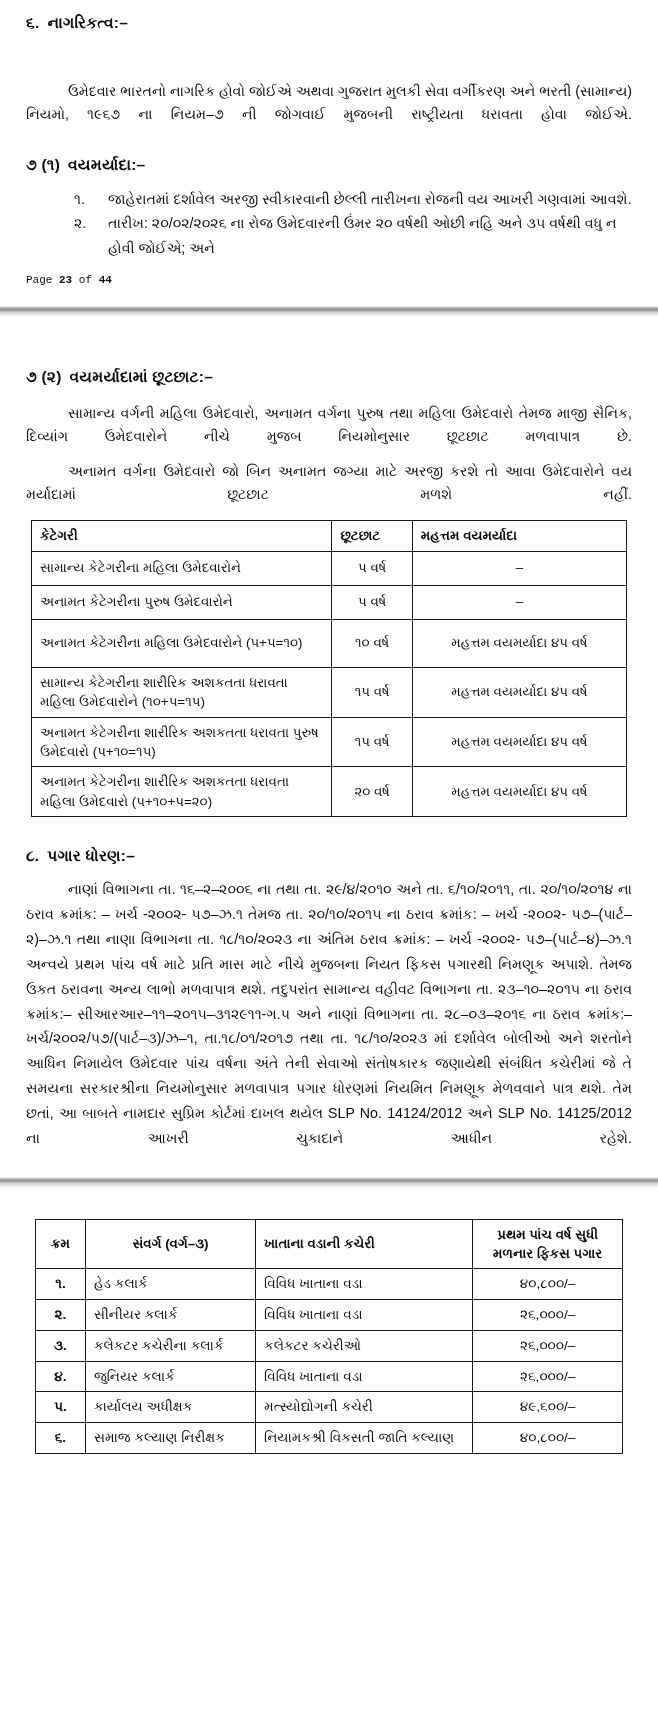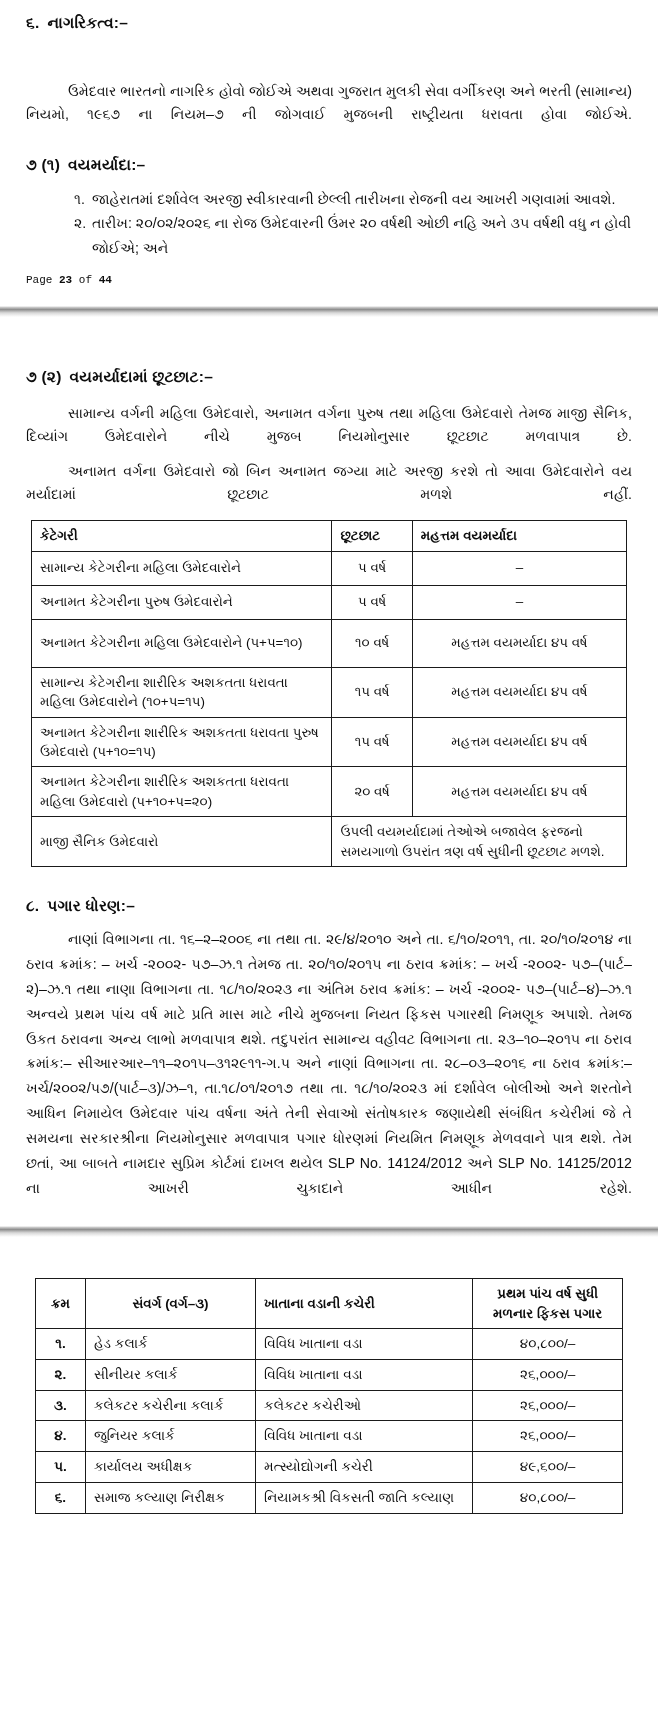--- a/index.html
+++ b/index.html
@@ -76,21 +76,21 @@
     list-style: none;
     font-family: "Liberation Sans", "DejaVu Sans", sans-serif;
     font-size: 14.2px;
     line-height: 1.72;
   }
   .list li {
     display: flex;
     padding-left: 48px;
   }
   .list li .mk { width: 18px; flex: 0 0 18px; }
-  .list li .tx { flex: 1 1 auto; }
+  .list li .tx { flex: 1 1 auto; margin-left: 16px; }
   .b { font-weight: bold; }
 
   .pagefoot {
     text-align: left;
     font-family: Liberation Mono, monospace;
     font-size: 11px;
     margin-top: 14px;
   }
   .pagefoot .b { font-weight: bold; }
 
@@ -106,21 +106,21 @@
     padding: 5px 8px;
     vertical-align: middle;
   }
   table.doc th {
     font-weight: bold;
     text-align: left;
   }
   .tc { text-align: center; }
 
   .tbl-wrap-1 { margin-top: 14px; padding: 0 5px 0 5px; }
-  .tbl-wrap-2 { margin-top: 10px; padding: 0 9px; }
+  .tbl-wrap-2 { margin-top: 0; padding: 0 9px; }
 
   
   table.relax col.c1 { width: 50.5%; }
   table.relax col.c2 { width: 13.5%; }
   table.relax col.c3 { width: 36%; }
   table.relax td.cat { height: 34px; }
   table.relax td.tall { height: 48px; }
 
   
   table.pay col.p1 { width: 8.5%; }
@@ -231,24 +231,20 @@
         <tr>
           <td class="tall">અનામત કેટેગરીના શારીરિક અશકતતા ધરાવતા પુરુષ ઉમેદવારો (પ+૧૦=૧પ)</td>
           <td class="tc">૧પ વર્ષ</td>
           <td class="tc">મહત્તમ વયમર્યાદા ૪પ વર્ષ</td>
         </tr>
         <tr>
           <td class="tall">અનામત કેટેગરીના શારીરિક અશકતતા ધરાવતા મહિલા ઉમેદવારો (પ+૧૦+પ=૨૦)</td>
           <td class="tc">૨૦ વર્ષ</td>
           <td class="tc">મહત્તમ વયમર્યાદા ૪પ વર્ષ</td>
         </tr>
-        <tr>
-          <td class="tall">માજી સૈનિક ઉમેદવારો</td>
-          <td colspan="2">ઉપલી વયમર્યાદામાં તેઓએ બજાવેલ ફરજનો સમયગાળો ઉપરાંત ત્રણ વર્ષ સુધીની છૂટછાટ મળશે.</td>
-        </tr>
       </tbody>
     </table>
   </div>
 
   <div class="spacer-md"></div>
 
   <div class="sec-head">
     <span class="sec-num">૮.</span>
     <span class="sec-title">પગાર ધોરણ:–</span>
   </div>

